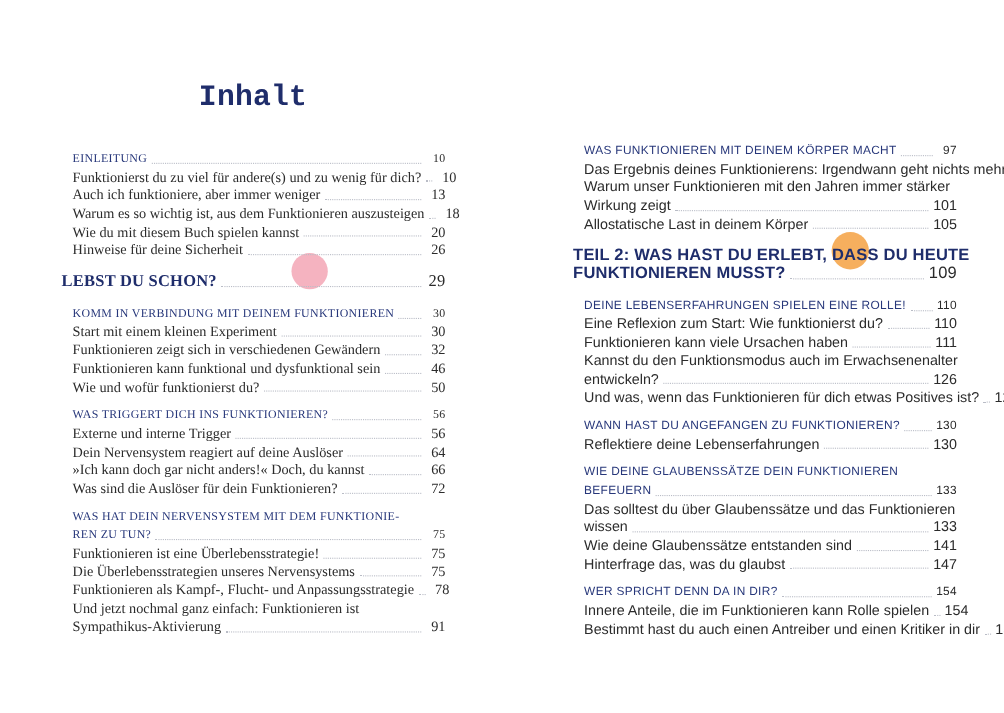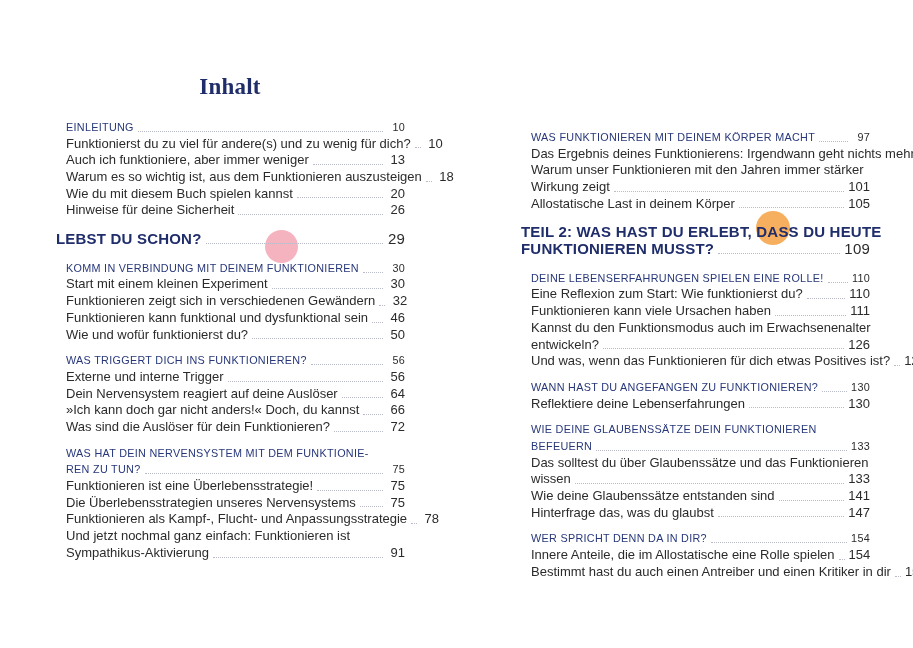--- a/index.html
+++ b/index.html
@@ -14,31 +14,31 @@
       overflow: hidden;
       font-family: "Liberation Sans", "DejaVu Sans", sans-serif;
       color: #2b2b2b;
     }
     .page-title {
       position: absolute;
       left: 50px;
       width: 360px;
       top: 74px;
       text-align: center;
-      font-family: Liberation Serif, serif;
+      font-family: Liberation Mono, monospace;
       font-weight: bold;
-      font-size: 23px;
+      font-size: 27px;
       color: #1f2d6b;
       letter-spacing: 0.2px;
     }
     .col {
       position: absolute;
       width: 339px;
     }
-    .col.left { left: 66px; top: 119px; }
+    .col.left { left: 66px; top: 136px; font-family: Liberation Serif, serif; }
     .col.right { left: 531px; top: 129px; }
 
     .toc-row {
       display: flex;
       align-items: flex-end;
       font-size: 13px;
       line-height: 16.7px;
       height: 16.7px;
       white-space: nowrap;
     }
@@ -329,21 +329,21 @@
       <span class="page">147</span>
     </div>
 
   <div class="gap-sm"></div>
   <div class="toc-row section">
       <span class="label">WER SPRICHT DENN DA IN DIR?</span>
       <span class="leader"></span>
       <span class="page">154</span>
     </div>
   <div class="toc-row">
-      <span class="label">Innere Anteile, die im Allostatische eine Rolle spielen</span>
+      <span class="label">Innere Anteile, die im Funktionieren kann Rolle spielen</span>
       <span class="leader"></span>
       <span class="page">154</span>
     </div>
   <div class="toc-row">
       <span class="label">Bestimmt hast du auch einen Antreiber und einen Kritiker in dir</span>
       <span class="leader"></span>
       <span class="page">159</span>
     </div>
 </div>
 

